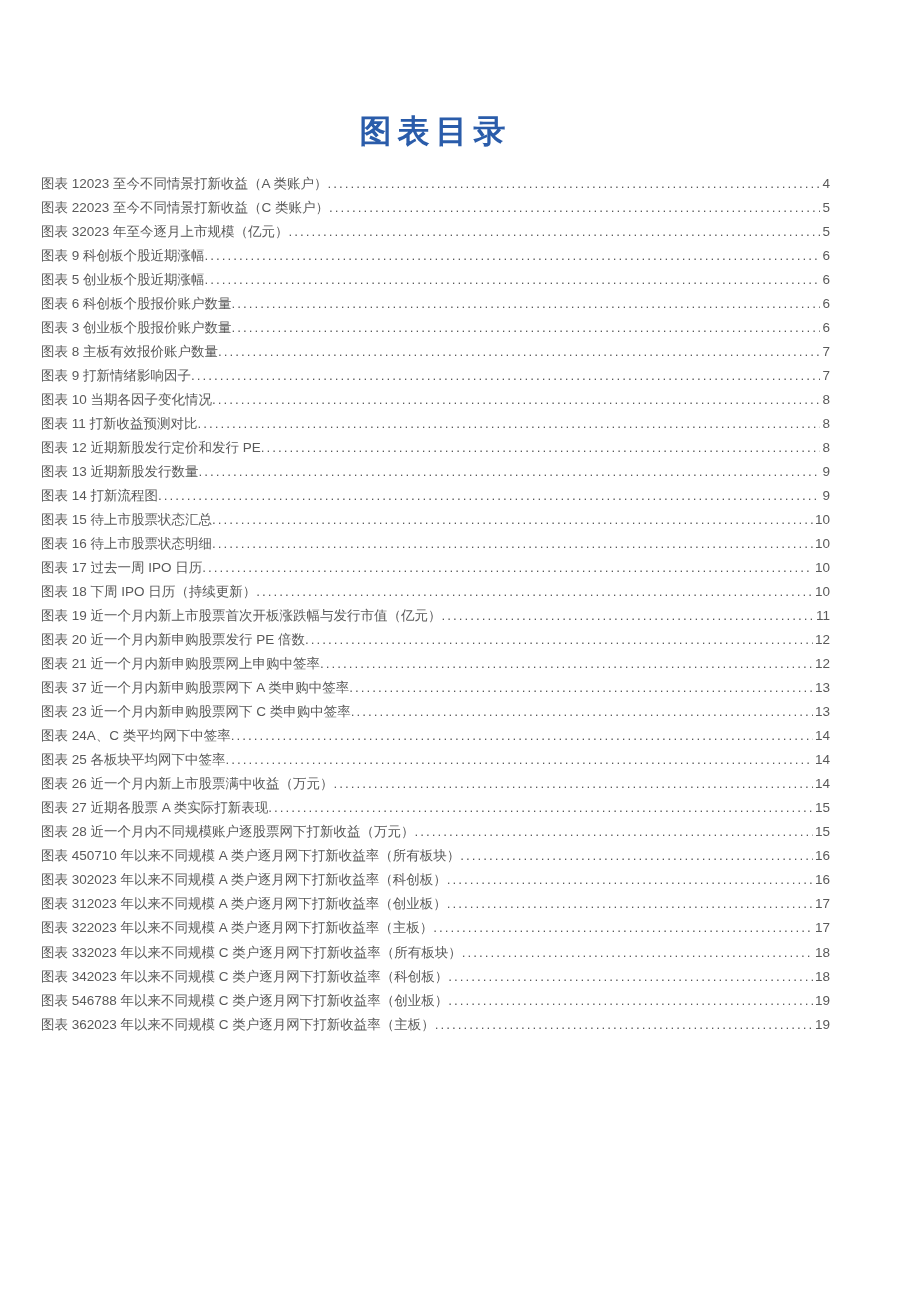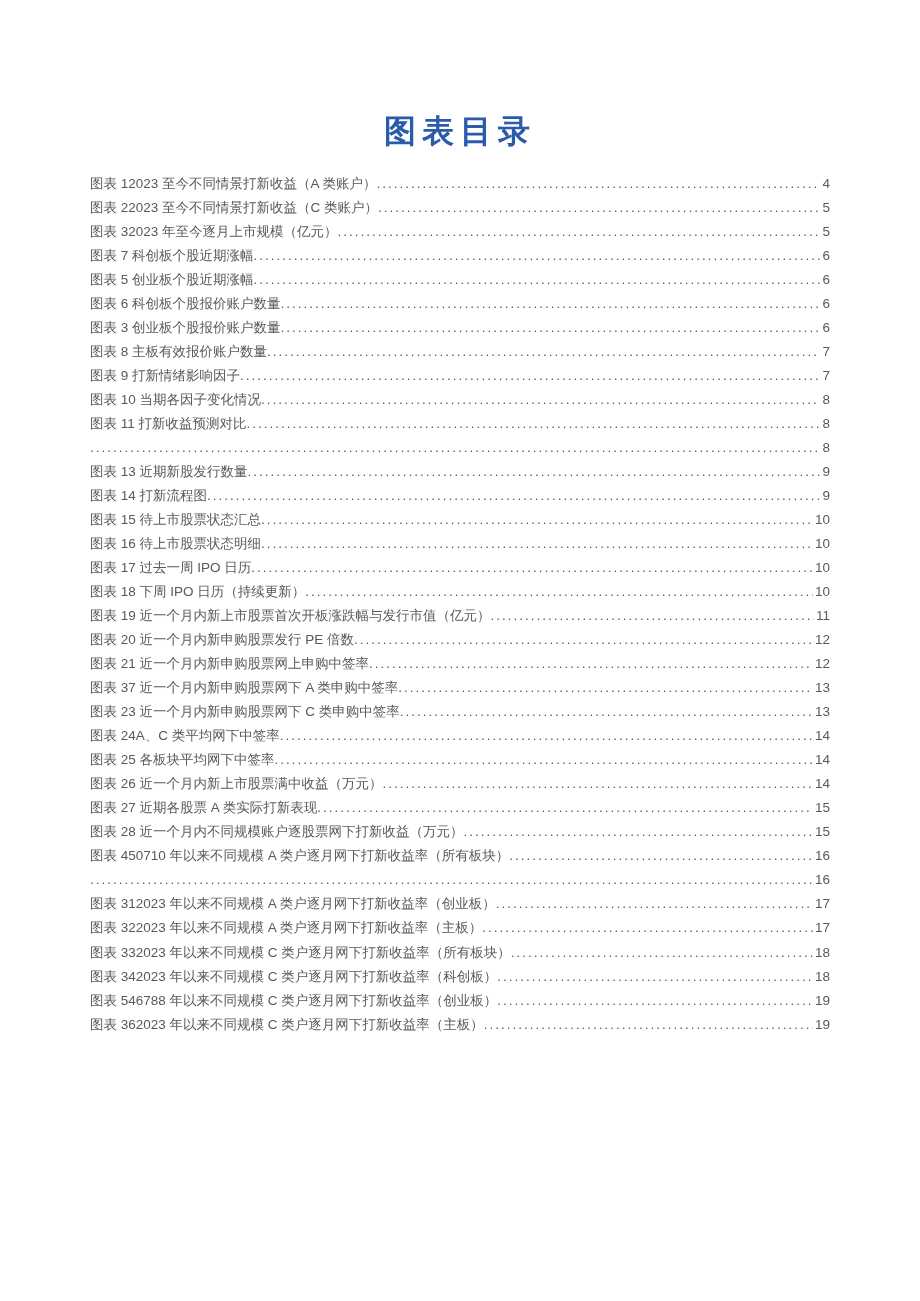--- a/index.html
+++ b/index.html
@@ -4,21 +4,21 @@
 <style>
   * { margin: 0; padding: 0; box-sizing: border-box; }
   body {
     background: #ffffff;
     width: 920px;
     height: 1301px;
     font-family: "SimSun", "Songti SC", "Microsoft YaHei", sans-serif;
     color: #595959;
   }
   .page {
-    padding: 110px 90px 0 90px;
+    padding: 110px 90px 0 41px;
   }
   .title {
     text-align: center;
     font-size: 32px;
     font-weight: bold;
     color: #2a5caa;
     margin-bottom: 18px;
     letter-spacing: 6px;
   }
   .toc-entry {
@@ -61,21 +61,21 @@
         <span class="toc-label">图表 22023 至今不同情景打新收益（C 类账户）</span>
         <span class="toc-leader"></span>
         <span class="toc-page">5</span>
       </div>
       <div class="toc-entry">
         <span class="toc-label">图表 32023 年至今逐月上市规模（亿元）</span>
         <span class="toc-leader"></span>
         <span class="toc-page">5</span>
       </div>
       <div class="toc-entry">
-        <span class="toc-label">图表 7 科创板个股近期涨幅</span>
+        <span class="toc-label">图表 9 科创板个股近期涨幅</span>
         <span class="toc-leader"></span>
         <span class="toc-page">6</span>
       </div>
       <div class="toc-entry">
         <span class="toc-label">图表 5 创业板个股近期涨幅</span>
         <span class="toc-leader"></span>
         <span class="toc-page">6</span>
       </div>
       <div class="toc-entry">
         <span class="toc-label">图表 6 科创板个股报价账户数量</span>
@@ -101,20 +101,21 @@
         <span class="toc-label">图表 10 当期各因子变化情况</span>
         <span class="toc-leader"></span>
         <span class="toc-page">8</span>
       </div>
       <div class="toc-entry">
         <span class="toc-label">图表 11 打新收益预测对比</span>
         <span class="toc-leader"></span>
         <span class="toc-page">8</span>
       </div>
       <div class="toc-entry">
+        <span class="toc-label">图表 12 近期新股发行定价和发行 PE</span>
         <span class="toc-leader"></span>
         <span class="toc-page">8</span>
       </div>
       <div class="toc-entry">
         <span class="toc-label">图表 13 近期新股发行数量</span>
         <span class="toc-leader"></span>
         <span class="toc-page">9</span>
       </div>
       <div class="toc-entry">
         <span class="toc-label">图表 14 打新流程图</span>
@@ -190,20 +191,21 @@
         <span class="toc-label">图表 28 近一个月内不同规模账户逐股票网下打新收益（万元）</span>
         <span class="toc-leader"></span>
         <span class="toc-page">15</span>
       </div>
       <div class="toc-entry">
         <span class="toc-label">图表 450710 年以来不同规模 A 类户逐月网下打新收益率（所有板块）</span>
         <span class="toc-leader"></span>
         <span class="toc-page">16</span>
       </div>
       <div class="toc-entry">
+        <span class="toc-label">图表 302023 年以来不同规模 A 类户逐月网下打新收益率（科创板）</span>
         <span class="toc-leader"></span>
         <span class="toc-page">16</span>
       </div>
       <div class="toc-entry">
         <span class="toc-label">图表 312023 年以来不同规模 A 类户逐月网下打新收益率（创业板）</span>
         <span class="toc-leader"></span>
         <span class="toc-page">17</span>
       </div>
       <div class="toc-entry">
         <span class="toc-label">图表 322023 年以来不同规模 A 类户逐月网下打新收益率（主板）</span>

